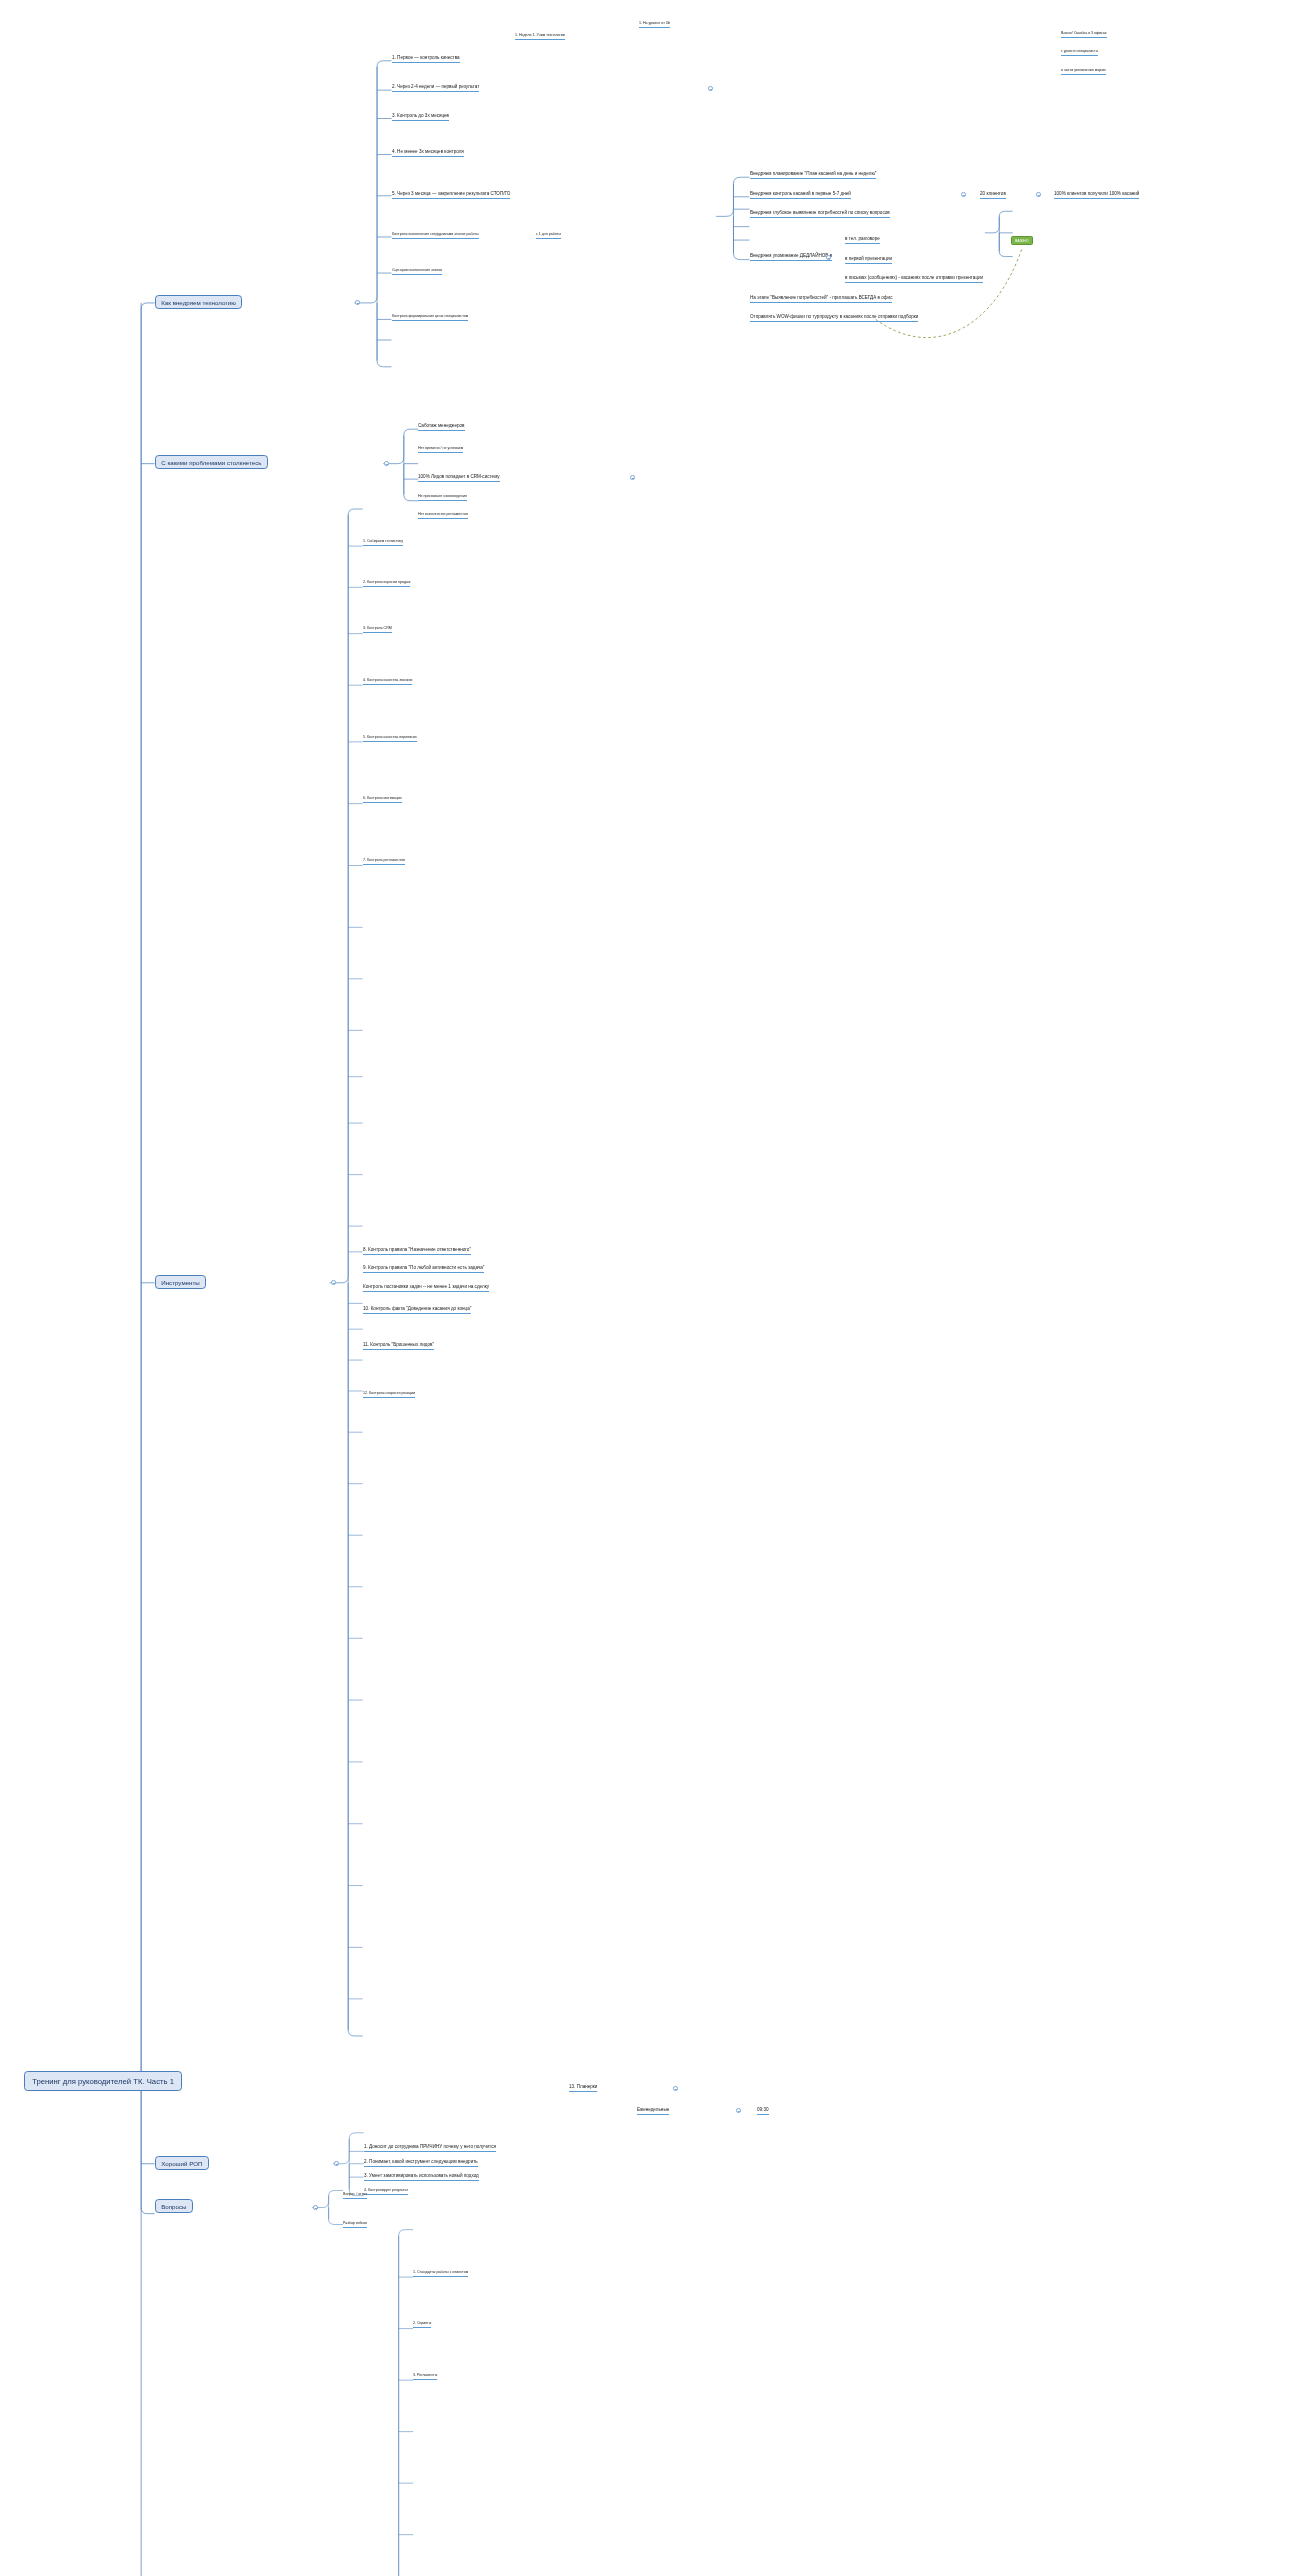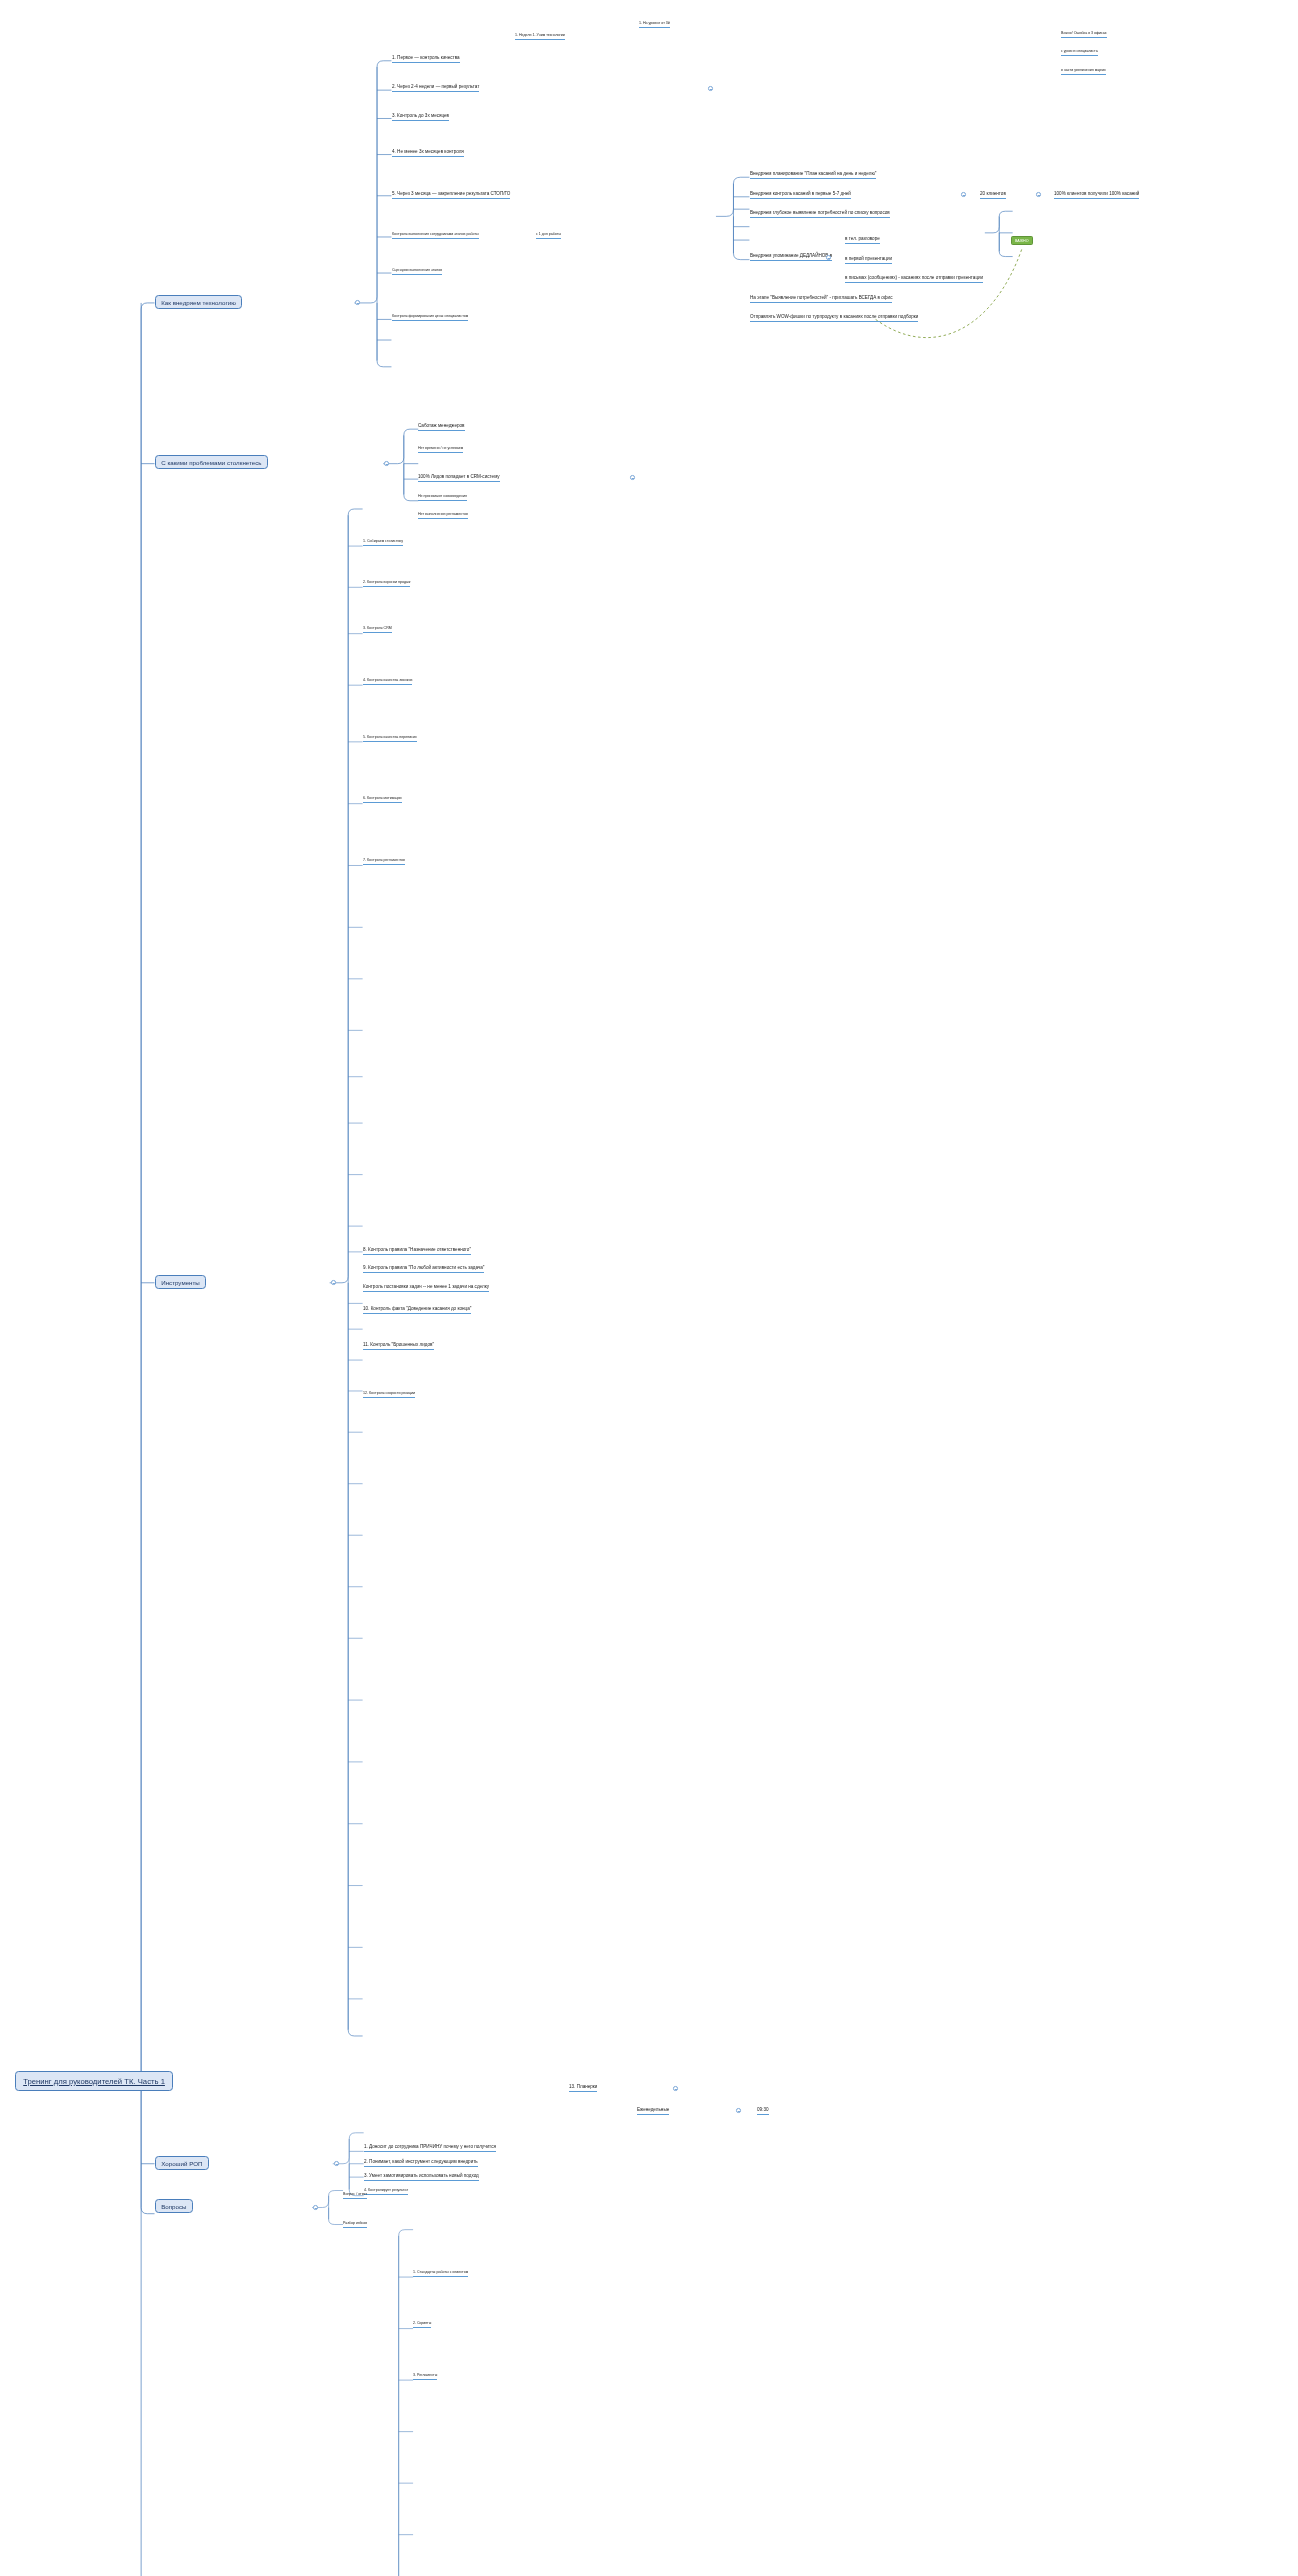--- a/index.html
+++ b/index.html
@@ -184,21 +184,21 @@
       <path d="M774,7140 H802"></path>
         <path d="M774,7260 H802"></path>
         <path d="M774,7380 H802"></path>
     </g>
 
     <g fill="none" stroke="#7a9a35" stroke-width="1.6" stroke-dasharray="5 5">
       <path d="M1700,620 C1810,700 1930,640 1985,480"></path>
     </g>
   </svg>
 
-  <div class="root" style="left:15px;top:2071px;text-decoration:underline;">Тренинг для руководителей ТК. Часть 1</div>
+  <div class="root" style="left:24px;top:2071px;">Тренинг для руководителей ТК. Часть 1</div>
 
   <div class="l1" style="left:155px;top:295px;">Как внедряем технологию</div>
   <span class="tgl" style="left:355px;top:300px;"></span>
 
   <div class="l1" style="left:155px;top:455px;">С какими проблемами столкнетесь</div>
   <span class="tgl" style="left:384px;top:461px;"></span>
 
   <div class="l1" style="left:155px;top:1275px;">Инструменты</div>
   <span class="tgl" style="left:331px;top:1280px;"></span>
 

